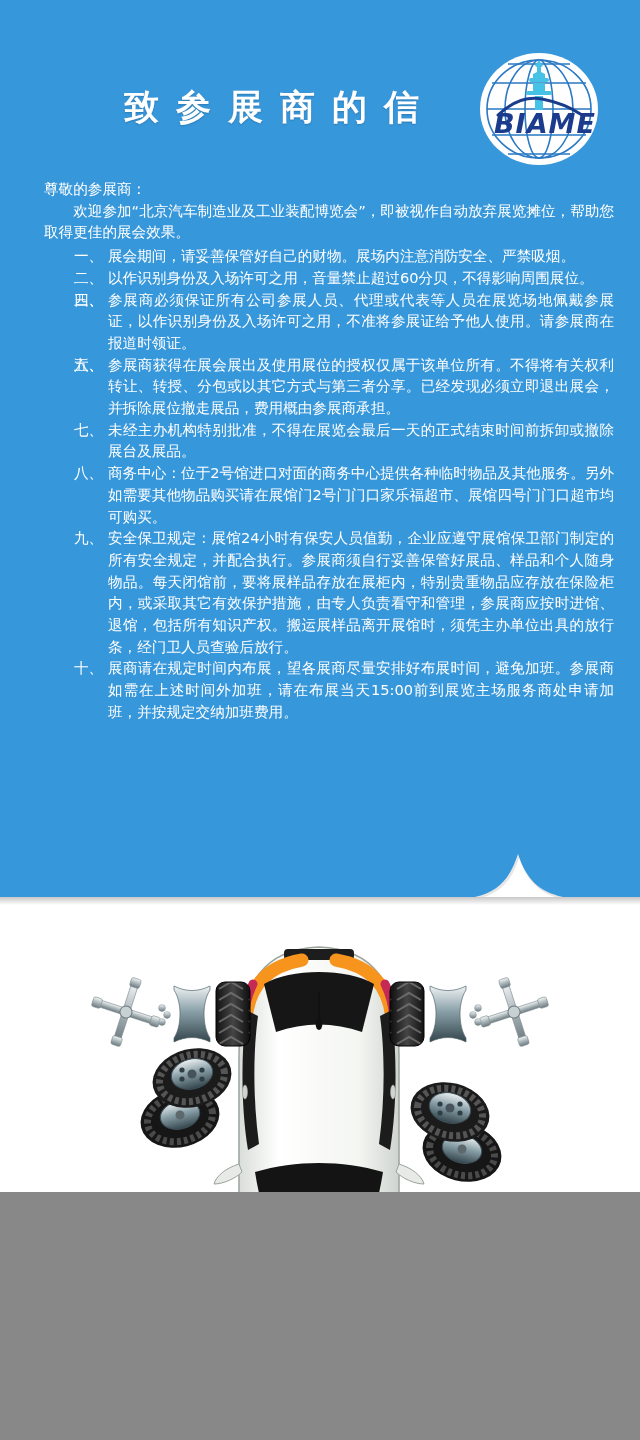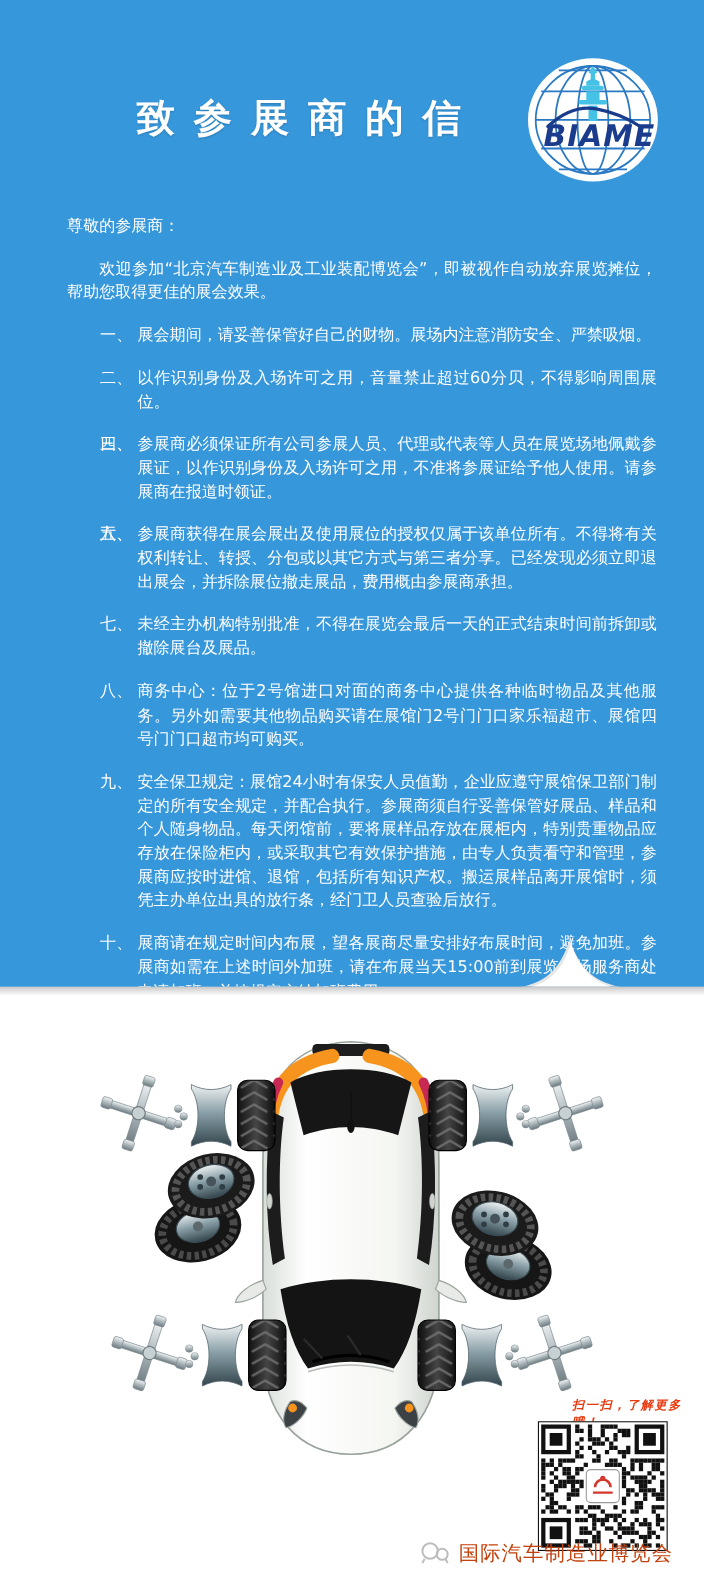--- a/index.html
+++ b/index.html
@@ -1,17 +1,17 @@
 <!DOCTYPE html>
 <html><head>
 <meta charset="utf-8">
 <style>
   html,body{margin:0;padding:0;background:#888;}
   .page{
-    position:relative;width:640px;height:1440px;margin:0 auto;
+    position:relative;width:640px;height:1192px;margin:0 auto;
     background:#ffffff;overflow:hidden;
     font-family:"DejaVu Sans",sans-serif;
   }
   
   .blue-panel{
     position:absolute;left:0;top:0;width:640px;height:897px;
     background:#3797DB;overflow:hidden;
   }
   .panel-shadow{
     position:absolute;left:0;top:897px;width:640px;height:8px;
@@ -21,21 +21,21 @@
     position:absolute;top:84px;left:0;width:560px;
     text-align:center;color:#ffffff;
     font-size:35px;font-weight:bold;letter-spacing:17px;
     text-shadow:0 1px 2px rgba(0,0,0,.18);
   }
   .logo{position:absolute;top:52px;right:40px;width:122px;height:114px;}
   .letter{
     position:absolute;top:178px;left:44px;width:570px;
     color:#ffffff;font-size:14.6px;line-height:21.7px;text-align:justify;
   }
-  .letter p{margin:17px;}
+  .letter p{margin:0;}
   .intro{text-indent:2em;}
   .items{margin-top:2px;}
   .item{position:relative;padding-left:64px;margin:0;}
   .item .num{position:absolute;left:30px;top:0;}
   .notch{position:absolute;left:0;bottom:0;width:640px;height:52px;}
   
   .car-illustration{position:absolute;left:88px;top:932px;width:464px;height:400px;}
   .scan-text{
     position:absolute;left:520px;top:1270px;
     color:#E8380D;font-size:11px;font-weight:bold;letter-spacing:1.5px;

